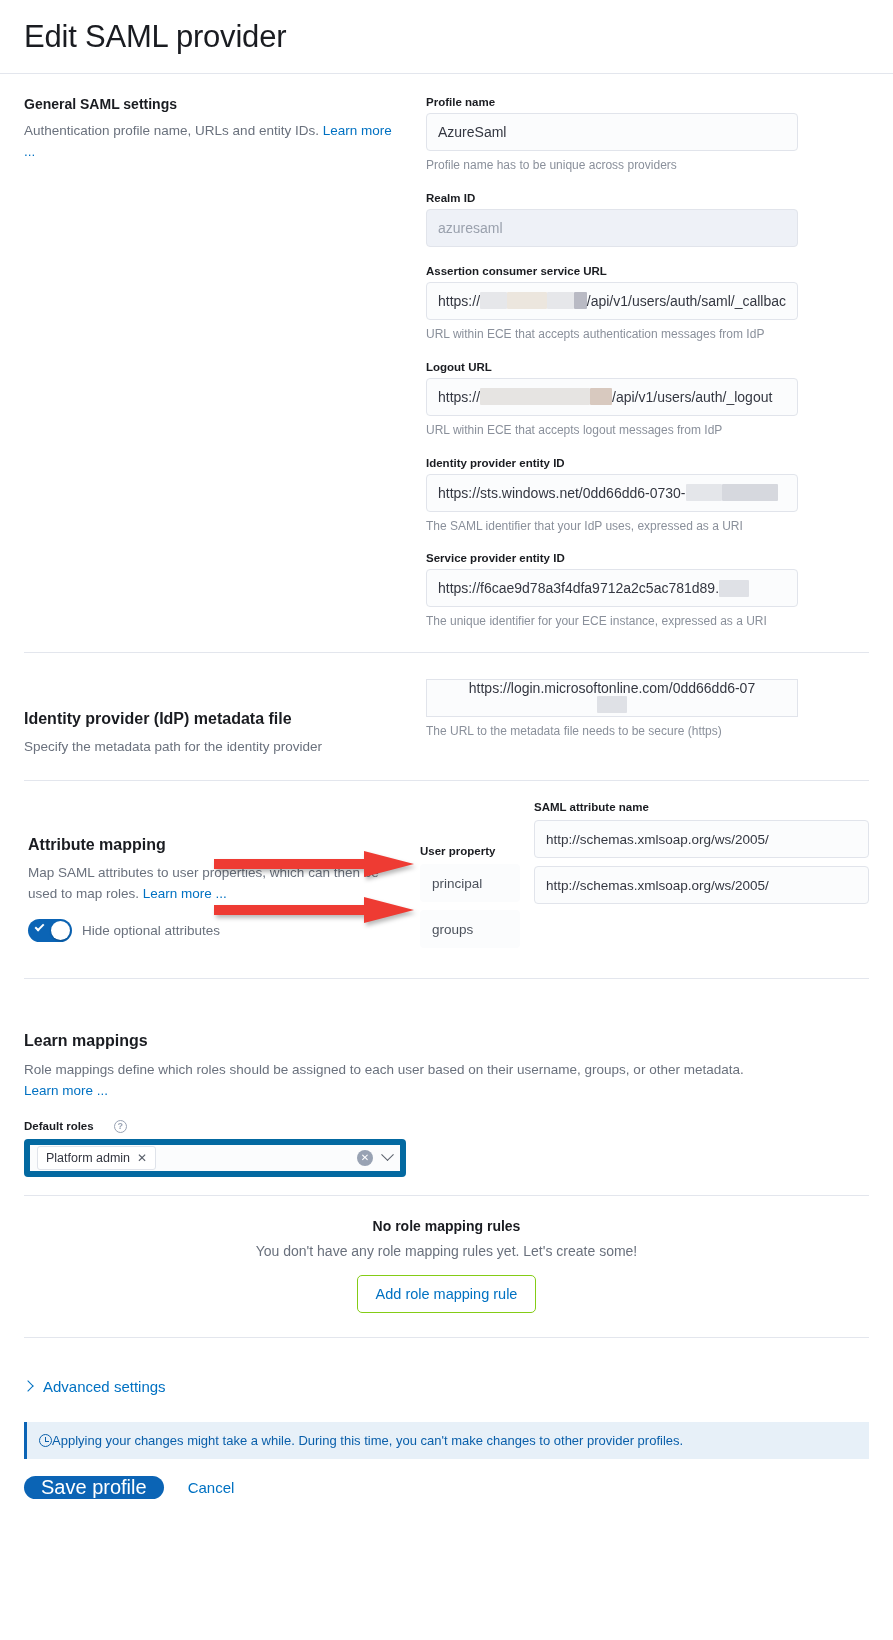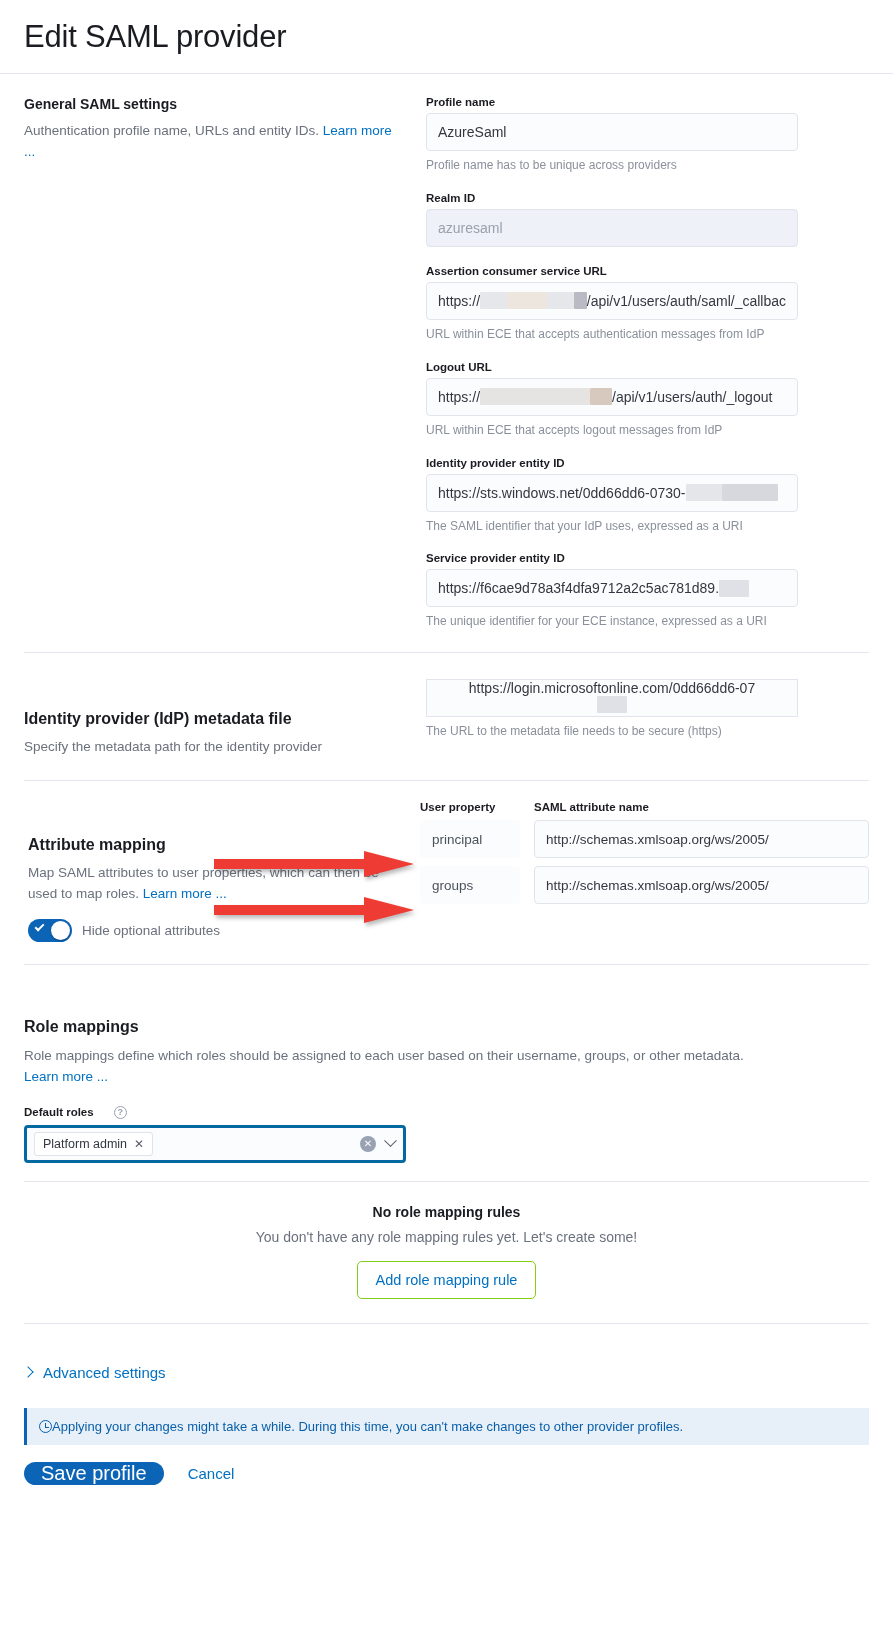--- a/index.html
+++ b/index.html
@@ -115,21 +115,21 @@
     padding: 0 11px;
     font-size: 14px;
     display: flex; align-items: center;
     overflow: hidden; white-space: nowrap; flex-direction: column;
   }
 
   
   .attr-wrap { display: flex; padding: 20px 24px 18px 28px; }
   .attr-left { width: 392px; flex: 0 0 392px; padding-right: 24px; position: relative; }
   .attr-right { flex: 1 1 auto; display: flex; gap: 14px; }
-  .col-userprop { width: 100px; flex: 0 0 100px; }
+  .col-userprop { width: 100px; flex: 0 0 100px; margin-top: 44px; }
   .col-samlname { flex: 1 1 auto; }
   .col-head {
     font-size: 11.5px;
     font-weight: 700;
     color: #1a1c21;
     margin-bottom: 7px;
     white-space: nowrap;
   }
   .prop-cell {
     height: 38px;
@@ -194,21 +194,21 @@
     display: flex; align-items: center; gap: 20px;
   }
   .qmark {
     width: 13px; height: 13px; border-radius: 50%;
     border: 1.3px solid #98a2b3; color: #98a2b3;
     font-size: 9px; font-weight: 700; line-height: 11px;
     text-align: center; display: inline-block;
   }
   .combo {
     width: 382px; height: 38px;
-    background: #fbfcfd; border: 3px solid #0369a1; border-radius: 4px;
+    background: #fbfcfd; border: 6px solid #0369a1; border-radius: 4px;
     display: flex; align-items: center; padding: 0 8px 0 7px;
     position: relative;
   }
   .pill {
     display: inline-flex; align-items: center; gap: 7px;
     height: 24px; padding: 0 8px;
     border: 1px solid #dfe3ea; border-radius: 3px;
     background: #fff; font-size: 12.5px; color: #343741;
   }
   .pill .x { font-size: 12px; color: #5a606b; cursor: pointer; }
@@ -441,21 +441,21 @@
       <div class="saml-input">
         <span>http://schemas.xmlsoap.org/ws/2005/</span>
       </div>
     </div>
   </div>
 </div>
 
 <div class="divider"></div>
 
 <div class="rolemap">
-  <div class="sec-title big">Role mappings</div>
+  <div class="sec-title big">Learn mappings</div>
   <div class="rm-desc">
     <span>Role mappings define which roles should be assigned to each user based on their username, groups, or other metadata.</span><br>
     <a class="link">Learn more ...</a>
   </div>
 
   <div class="dr-label">
     <span>Default roles</span>
     <span class="qmark">?</span>
   </div>
 

